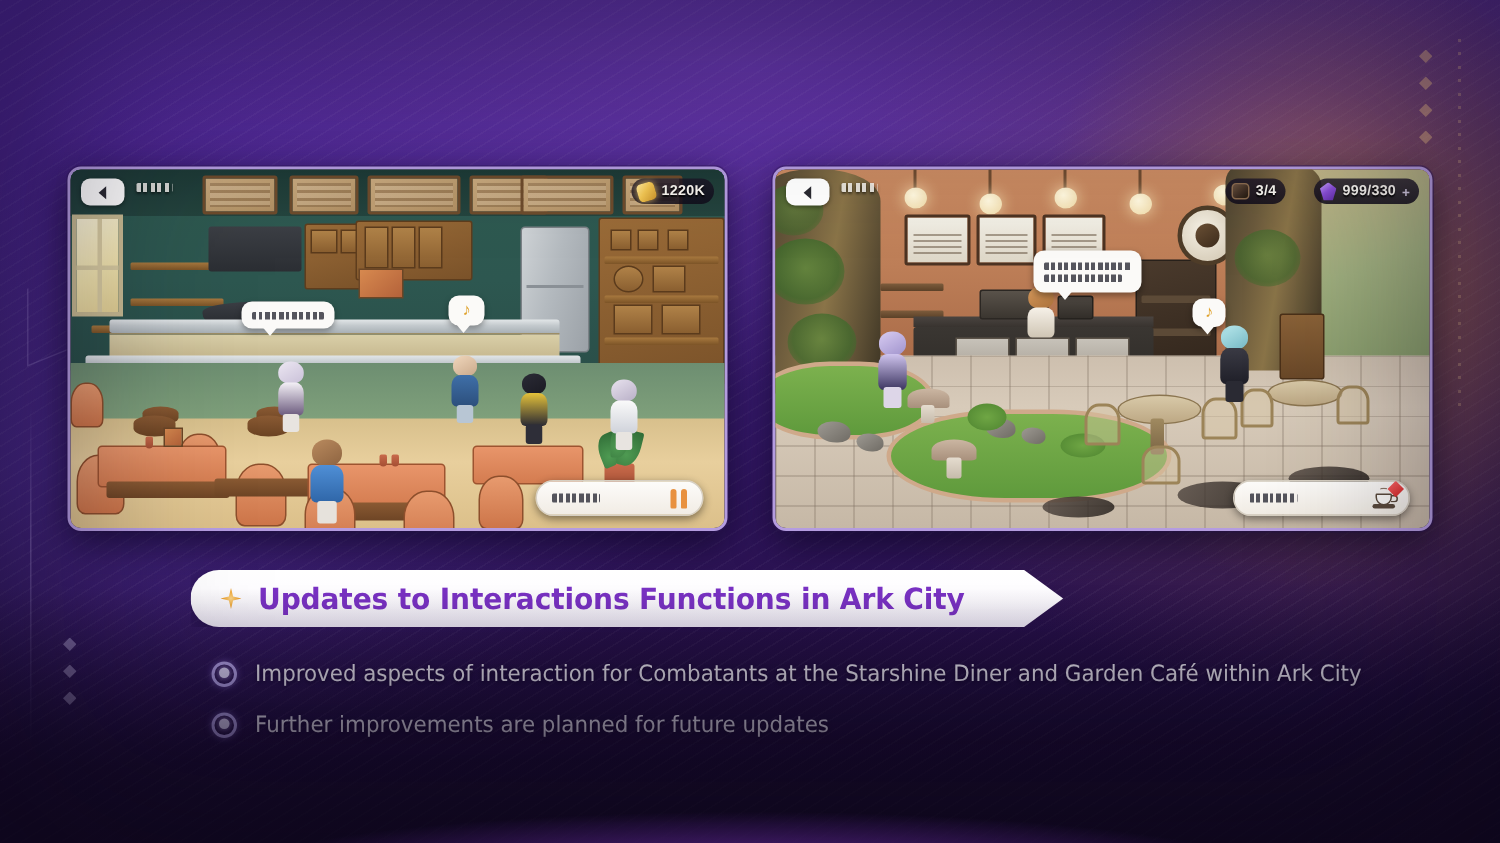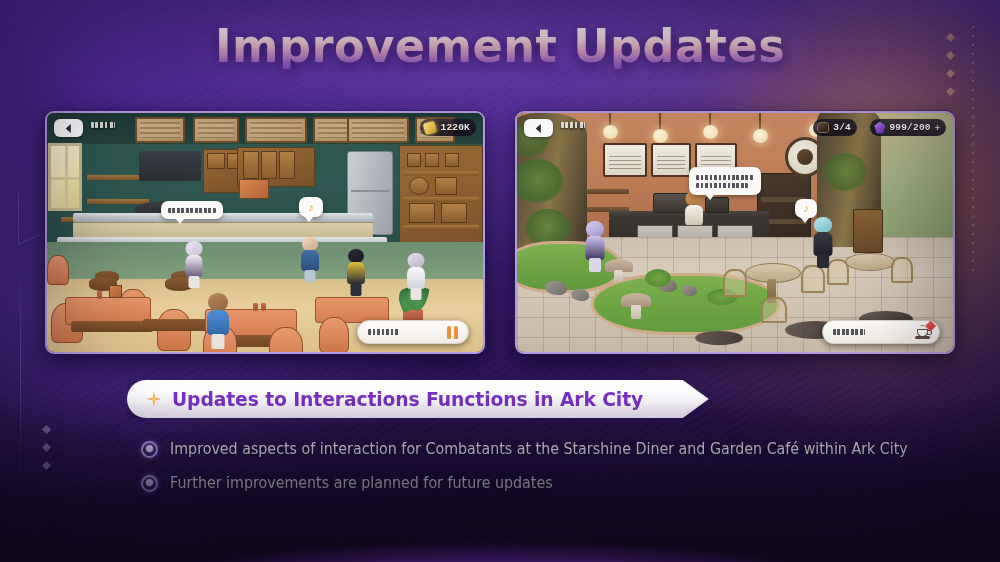--- a/index.html
+++ b/index.html
@@ -342,21 +342,21 @@
     filter: drop-shadow(0 1px 1px rgba(0,0,0,0.8)); }
 
   .hud-res {
     position: absolute; top: 6px; height: 17px;
     display: flex; align-items: center; gap: 4px;
     padding: 0 6px 0 4px; border-radius: 9px;
     background: linear-gradient(to bottom, rgba(26,20,38,0.80), rgba(16,12,26,0.86));
   }
   .hud-res .val {
     color: #f6f3ee; font-size: 9.5px; font-weight: 700;
-    font-family: Liberation Mono, monospace; letter-spacing: 0.2px;
+    font-family: Liberation Sans, sans-serif; letter-spacing: 0.2px;
     text-shadow: 0 1px 1px rgba(0,0,0,0.9);
   }
   .hud-res .plus { color: #cfc7dd; font-size: 9px; font-weight: 700; }
   .icon-coin {
     width: 12px; height: 12px; border-radius: 3px;
     background: linear-gradient(140deg, #ffe79a 0%, #f0c452 45%, #c9932c 100%);
     box-shadow: 0 0 5px rgba(255,215,120,0.75);
     transform: rotate(-16deg);
   }
   .icon-stamina {
@@ -478,23 +478,20 @@
   <div class="deco-col" style="left:946px; top:24px; color:#e8b887;">
     <div class="deco-diamond"></div>
       <div class="deco-diamond"></div>
       <div class="deco-diamond"></div>
       <div class="deco-diamond"></div>
   </div>
   <div class="deco-col" style="left:972px; top:26px; color:#e6bb90;">
     <div class="deco-dots" style="height:250px; left:0; top:0;"></div>
   </div>
 
-  <div id="title-wrap">
-    <div id="page-title">Improvement Updates</div>
-  </div>
 
   <div class="shot" id="shot-left">
     <div class="shot-scene">
       <div class="diner-wall"></div>
       <div class="diner-topband"></div>
 
       <div class="menu-board" style="left:88px; width:50px;"></div>
       <div class="menu-board" style="left:146px; width:46px;"></div>
       <div class="menu-board" style="left:198px; width:62px;"></div>
       <div class="menu-board" style="left:266px; width:52px;"></div>
@@ -745,21 +742,21 @@
     </div>
     <div class="hud-place">
       <span class="kr-text" style="width:24px;"></span>
     </div>
     <div class="hud-res" style="right:96px;">
       <span class="icon-stamina"></span>
       <span class="val">3/4</span>
     </div>
     <div class="hud-res" style="right:7px;">
       <span class="icon-gem"></span>
-      <span class="val">999/200</span>
+      <span class="val">999/330</span>
       <span class="plus">+</span>
     </div>
     <div class="action-pill" style="left:305px; bottom:8px; width:118px;">
       <span class="kr-text"></span>
       <span class="icon-cup">
         <span class="steam"></span>
         <span class="cupbody"></span>
         <span class="handle"></span>
         <span class="saucer"></span>
         <span class="badge-dot"></span>

